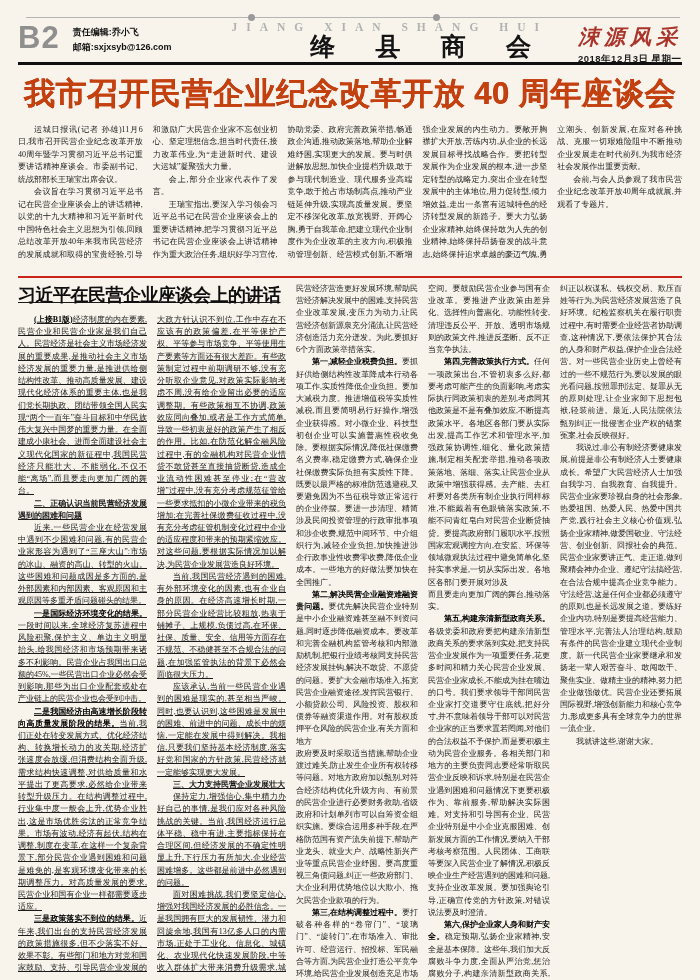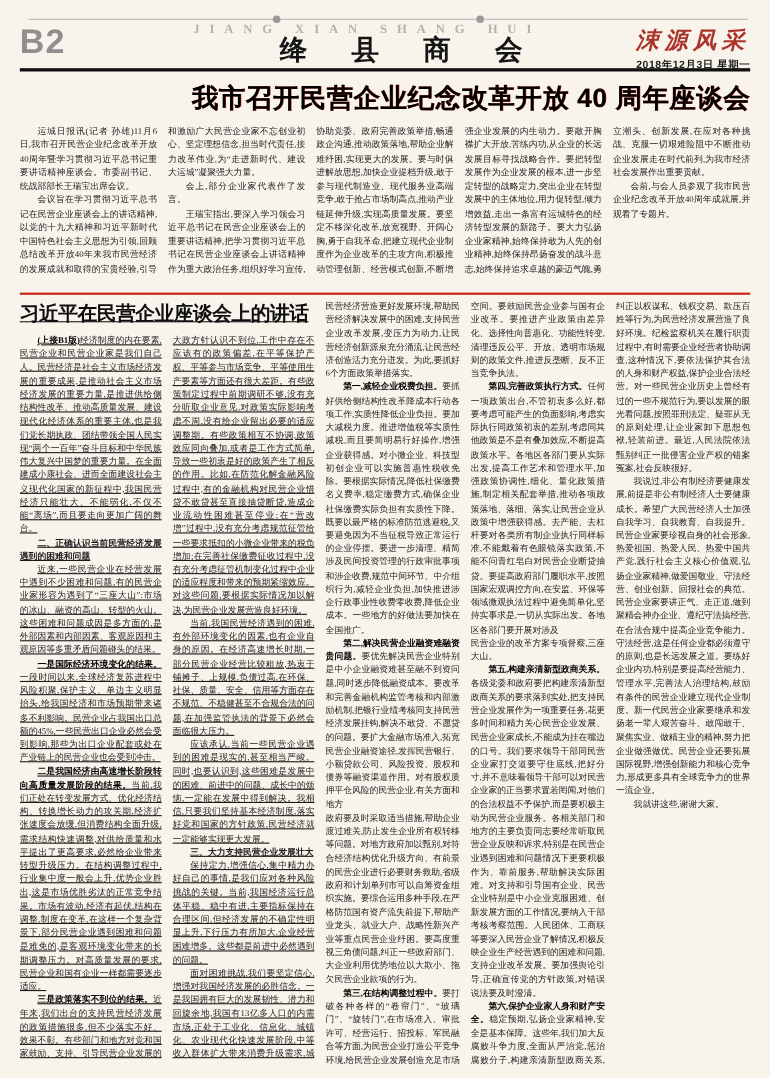--- a/index.html
+++ b/index.html
@@ -13,27 +13,27 @@
   .hdr-dot{position:absolute;top:4px;width:7px;height:7px;border-radius:50%;background:#9a9a9a;}
   .hdr-flex{position:relative;display:flex;justify-content:space-between;align-items:flex-start;padding-top:11px;}
   .pageno{font-family:"Liberation Sans","DejaVu Sans",sans-serif;font-size:31px;line-height:34px;
           font-weight:bold;color:#8f8f8f;letter-spacing:1px;}
   .editor{margin-left:13px;padding-top:4px;font-family:"Liberation Sans",sans-serif;
           font-size:9px;font-weight:bold;line-height:1.7;color:#111;}
   .masthead{text-align:right;margin-left:30px;}
   .masthead .py{font-size:11.5px;font-weight:bold;color:#b2b2b2;letter-spacing:9px;white-space:nowrap;}
   .masthead .cn{font-size:25px;font-weight:bold;letter-spacing:17px;line-height:1.05;
                 color:#141414;white-space:nowrap;margin-top:1px;}
-  .hdr-right{text-align:right;padding-top:2px;}
+  .hdr-right{text-align:left;padding-top:2px;}
   .brand{font-size:21px;font-weight:bold;font-style:italic;color:#ab342a;letter-spacing:5px;white-space:nowrap;}
   .date{font-family:"Liberation Sans",sans-serif;font-size:9.5px;font-weight:bold;margin-top:2px;letter-spacing:.5px;}
 
   
-  .headline1{margin:8px 0 0;text-align:right;font-family:"Liberation Sans","DejaVu Sans",sans-serif;
-             font-size:24px;font-weight:900;color:#000000;letter-spacing:.5px;white-space:nowrap;
+  .headline1{margin:8px 0 0;text-align:center;font-family:"Liberation Sans","DejaVu Sans",sans-serif;
+             font-size:31px;font-weight:900;color:#c2410c;letter-spacing:.5px;white-space:nowrap;
              text-shadow:.4px 0 0 #c4261d;}
   .a1-body{margin-top:9px;height:148px;overflow:hidden;
            column-count:5;column-gap:10px;column-fill:auto;
            font-size:8px;line-height:1.56;text-align:justify;}
   .a1-body p,.cols p{margin:0;text-indent:2em;}
   .red-rule{border:none;border-top:2.5px solid #ca2418;margin:4px 0 5px;}
 
   
   .a2{display:flex;gap:10px;height:702px;}
   .a2-left{width:268px;flex:none;display:flex;flex-direction:column;text-decoration:underline;}
@@ -51,20 +51,24 @@
 
 <div class="page">
 
   <div class="hdr">
     <div class="hdr-line"></div>
     <span class="hdr-dot" style="left:230px"></span>
     <span class="hdr-dot" style="left:415px"></span>
     <div class="hdr-flex">
       <div style="display:flex">
         <div class="pageno">B2</div>
+        <div class="editor">
+          <div>责任编辑:乔小飞</div>
+          <div>邮箱:sxjxsyb@126.com</div>
+        </div>
       </div>
       <div class="masthead">
         <div class="py">JIANG XIAN SHANG HUI</div>
         <div class="cn">绛 县 商 会</div>
       </div>
       <div class="hdr-right">
         <div class="brand">涑源风采</div>
         <div class="date">2018年12月3日 星期一</div>
       </div>
     </div>
@@ -103,21 +107,21 @@
           <p class="noindent">民营经济营造更好发展环境,帮助民营经济解决发展中的困难,支持民营企业改革发展,变压力为动力,让民营经济创新源泉充分涌流,让民营经济创造活力充分迸发。为此,要抓好6个方面政策举措落实。</p>
           <p><b>第一,减轻企业税费负担。</b>要抓好供给侧结构性改革降成本行动各项工作,实质性降低企业负担。要加大减税力度。推进增值税等实质性减税,而且要简明易行好操作,增强企业获得感。对小微企业、科技型初创企业可以实施普惠性税收免除。要根据实际情况,降低社保缴费名义费率,稳定缴费方式,确保企业社保缴费实际负担有实质性下降。既要以最严格的标准防范逃避税,又要避免因为不当征税导致正常运行的企业停摆。要进一步清理、精简涉及民间投资管理的行政审批事项和涉企收费,规范中间环节、中介组织行为,减轻企业负担,加快推进涉企行政事业性收费零收费,降低企业成本。一些地方的好做法要加快在全国推广。</p>
           <p><b>第二,解决民营企业融资难融资贵问题。</b>要优先解决民营企业特别是中小企业融资难甚至融不到资问题,同时逐步降低融资成本。要改革和完善金融机构监管考核和内部激励机制,把银行业绩考核同支持民营经济发展挂钩,解决不敢贷、不愿贷的问题。要扩大金融市场准入,拓宽民营企业融资途径,发挥民营银行、小额贷款公司、风险投资、股权和债券等融资渠道作用。对有股权质押平仓风险的民营企业,有关方面和地方</p>
         </div>
       <div>
           <p class="noindent">政府要及时采取适当措施,帮助企业渡过难关,防止发生企业所有权转移等问题。对地方政府加以甄别,对符合经济结构优化升级方向、有前景的民营企业进行必要财务救助,省级政府和计划单列市可以自筹资金组织实施。要综合运用多种手段,在严格防范国有资产流失前提下,帮助产业龙头、就业大户、战略性新兴产业等重点民营企业纾困。要高度重视三角债问题,纠正一些政府部门、大企业利用优势地位以大欺小、拖欠民营企业款项的行为。</p>
           <p><b>第三,在结构调整过程中。</b>要打破各种各样的“卷帘门”、“玻璃门”、“旋转门”,在市场准入、审批许可、经营运行、招投标、军民融合等方面,为民营企业打造公平竞争环境,给民营企业发展创造充足市场空间。要鼓励民营企业参与国有企业改革。要推进产业政策由差异化、选择性向普惠化、功能性转变,清理违反公平、开放、透明市场规则的政策文件,推进反垄断、反不正当竞争执法。</p>
           <p><b>第四,完善政策执行方式。</b>任何一项政策出台,不管初衷多么好,都要考虑可能产生的负面影响,考虑实际执行同政策初衷的差别,考虑同其他政策是不是有叠加效应,不断提高政策水平。各地区各部门要从实际出发,提高工作艺术和管理水平,加强政策协调性,细化、量化政策措施,制定相关配套举措,推动各项政策落地、落细、落实,让民营企业从政策中增强获得感。去产能、去杠杆要对各类所有制企业执行同样标准,不能戴着有色眼镜落实政策,不能不问青红皂白对民营企业断贷抽贷。要提高政府部门履职水平,按照国家宏观调控方向,在安监、环保等领域微观执法过程中避免简单化,坚持实事求是,一切从实际出发。各地区各部门要开展对涉及</p>
         </div>
       <div>
-          <p class="noindent">民营企业的改革方案专项督察,三座大山。</p>
+          <p class="noindent">而且要走向更加广阔的舞台,推动落实。</p>
           <p><b>第五,构建亲清新型政商关系。</b>各级党委和政府要把构建亲清新型政商关系的要求落到实处,把支持民营企业发展作为一项重要任务,花更多时间和精力关心民营企业发展、民营企业家成长,不能成为挂在嘴边的口号。我们要求领导干部同民营企业家打交道要守住底线,把好分寸,并不意味着领导干部可以对民营企业家的正当要求置若罔闻,对他们的合法权益不予保护,而是要积极主动为民营企业服务。各相关部门和地方的主要负责同志要经常听取民营企业反映和诉求,特别是在民营企业遇到困难和问题情况下更要积极作为、靠前服务,帮助解决实际困难。对支持和引导国有企业、民营企业特别是中小企业克服困难、创新发展方面的工作情况,要纳入干部考核考察范围。人民团体、工商联等要深入民营企业了解情况,积极反映企业生产经营遇到的困难和问题,支持企业改革发展。要加强舆论引导,正确宣传党的方针政策,对错误说法要及时澄清。</p>
           <p><b>第六,保护企业家人身和财产安全。</b>稳定预期,弘扬企业家精神,安全是基本保障。这些年,我们加大反腐败斗争力度,全面从严治党,惩治腐败分子,构建亲清新型政商关系,纠正以权谋私、钱权交易、欺压百姓等行为,为民营经济发展营造了良好环境。纪检监察机关在履行职责过程中,有时需要企业经营者协助调查,这种情况下,要依法保护其合法的人身和财产权益,保护企业合法经营。对一些民营企业历史上曾经有过的一些不规范行为,要以发展的眼光看问题,按照罪刑法定、疑罪从无的原则处理,让企业家卸下思想包袱,轻装前进。最近,人民法院依法甄别纠正一批侵害企业产权的错案冤案,社会反映很好。</p>
           <p>我说过,非公有制经济要健康发展,前提是非公有制经济人士要健康成长。希望广大民营经济人士加强自我学习、自我教育、自我提升。民营企业家要珍视自身的社会形象,热爱祖国、热爱人民、热爱中国共产党,践行社会主义核心价值观,弘扬企业家精神,做爱国敬业、守法经营、创业创新、回报社会的典范。民营企业家要讲正气、走正道,做到聚精会神办企业、遵纪守法搞经营,在合法合规中提高企业竞争能力。守法经营,这是任何企业都必须遵守的原则,也是长远发展之道。要练好企业内功,特别是要提高经营能力、管理水平,完善法人治理结构,鼓励有条件的民营企业建立现代企业制度。新一代民营企业家要继承和发扬老一辈人艰苦奋斗、敢闯敢干、聚焦实业、做精主业的精神,努力把企业做强做优。民营企业还要拓展国际视野,增强创新能力和核心竞争力,形成更多具有全球竞争力的世界一流企业。</p>
           <p>我就讲这些,谢谢大家。</p>
         </div>
     </div>
   </div>
 
 </div>
 

